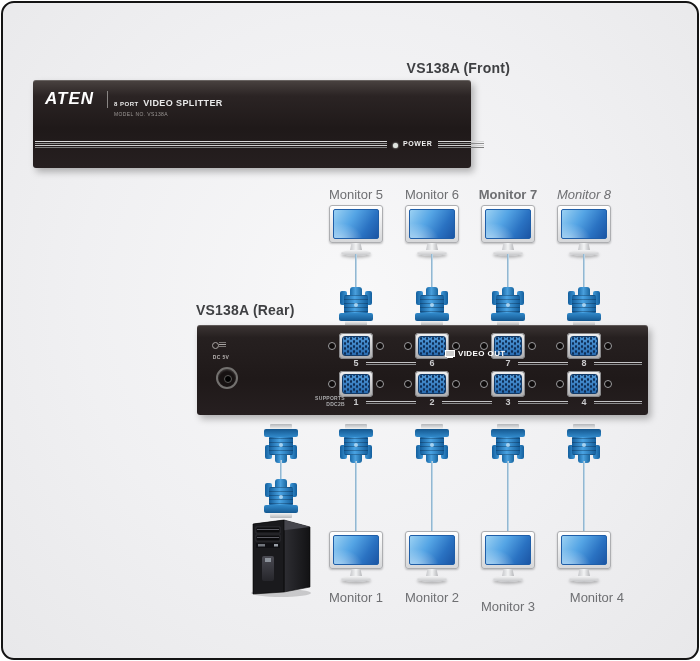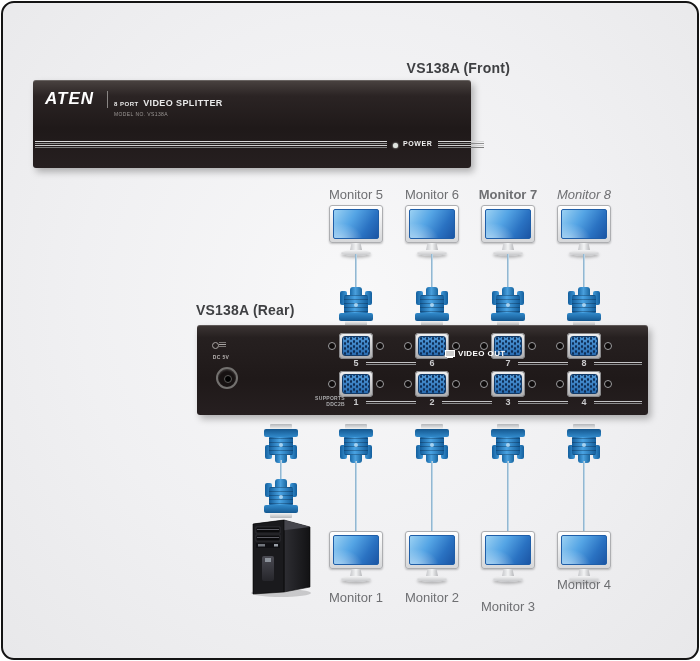--- a/index.html
+++ b/index.html
@@ -426,15 +426,15 @@
     <div class="mon-screen">
         <div class="mon-glass"></div>
       </div>
     <div class="mon-neck"></div>
       <div class="mon-base"></div>
   </div>
 
   <div class="mon-label" style="left:313px; top:587px;">Monitor 1</div>
   <div class="mon-label" style="left:389px; top:587px;">Monitor 2</div>
   <div class="mon-label" style="left:465px; top:596px;">Monitor 3</div>
-  <div class="mon-label" style="left:541px; top:574px;">Monitor 4</div>
+  <div class="mon-label" style="left:541px; top:587px;text-align:right;">Monitor 4</div>
 
 </div>
 
 </body></html>

